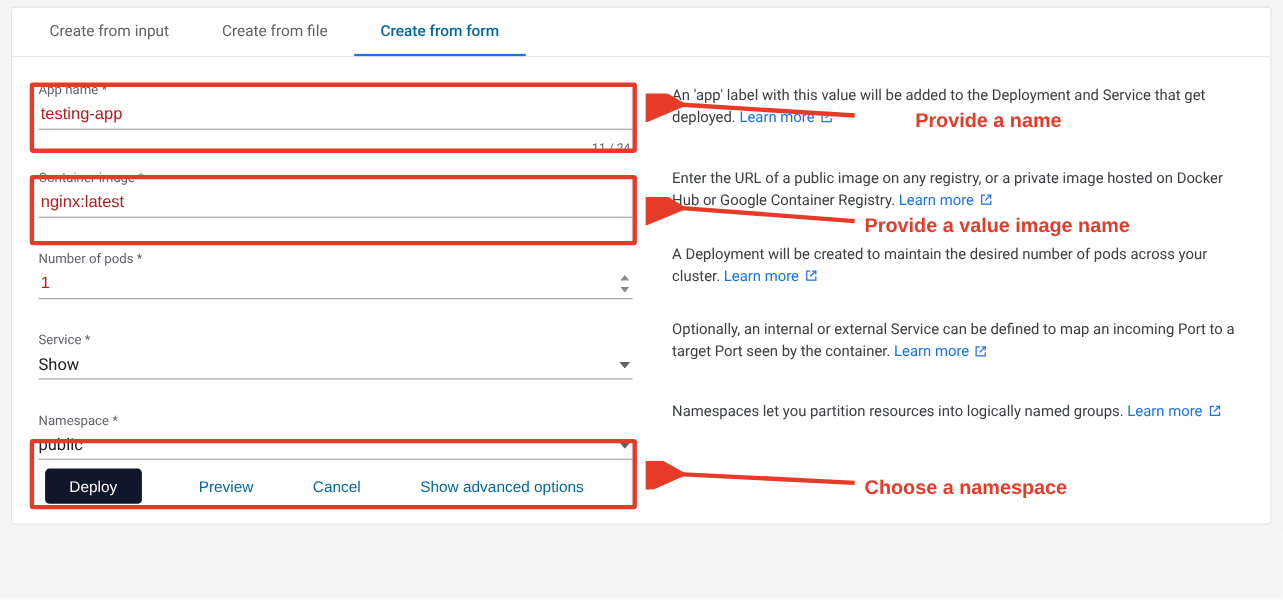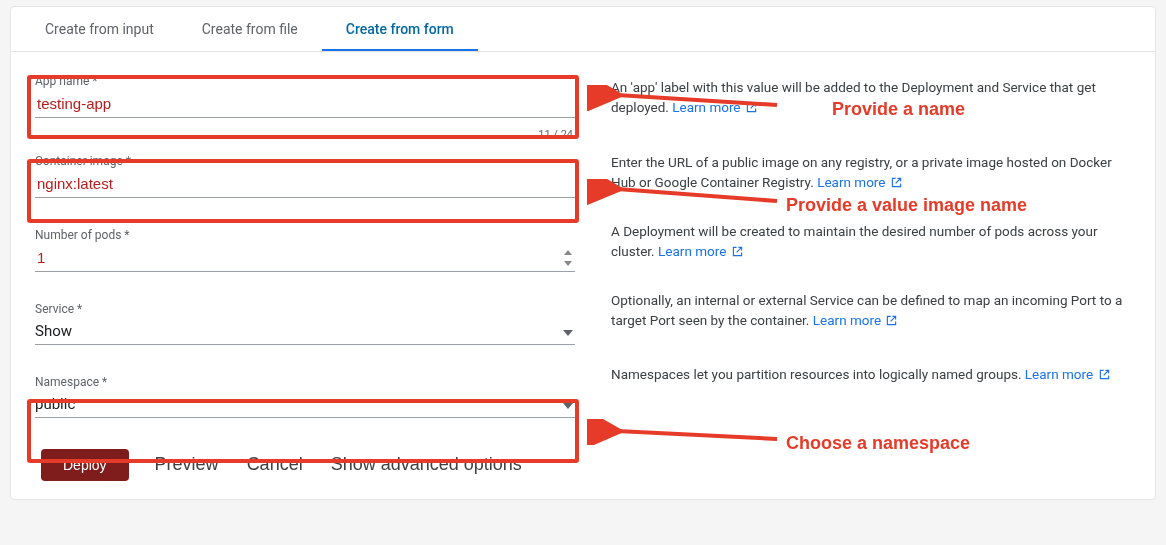--- a/index.html
+++ b/index.html
@@ -41,21 +41,21 @@
   }
 
   
   .body {
     display: flex;
     padding: 22px 24px 18px 24px;
   }
   .col-left { width: 540px; }
   .col-right { flex: 1; padding-left: 36px; }
 
-  .field { position: relative; margin-bottom: 22px; }
+  .field { position: relative; }
   .field .label {
     color: #5f6368;
     font-size: 12px;
     margin-bottom: 2px;
   }
   .field .control {
     position: relative;
     border-bottom: 1px solid #9aa0a6;
     padding: 4px 0 4px 0;
     display: flex;
@@ -103,37 +103,38 @@
     flex-direction: column;
     color: #777;
     margin-left: auto;
     margin-right: 2px;
   }
   .dropdown-arrow { color: #5f6368; margin-left: auto; margin-right: 2px; }
 
   
   .actions { display: flex; align-items: center; gap: 24px; padding-top: 8px; padding-left: 6px; }
   .btn-primary {
-    background: #7f1d1d;
+    background: #0f172a;
     color: #fff;
     border: none;
     border-radius: 4px;
     padding: 8px 22px;
     font-size: 14px;
     font-weight: 500;
     cursor: pointer;
   }
   .btn-text {
     background: none;
     border: none;
-    color: #404040;
-    font-size: 18px;
+    color: #0369a1;
+    font-size: 14px;
     font-weight: 500;
     cursor: pointer;
     padding: 6px 2px;
+    margin-left: 26px;
   }
 
   
   .hlbox {
     position: absolute;
     border: 4px solid #e53b28;
     border-radius: 3px;
     pointer-events: none;
   }
 

